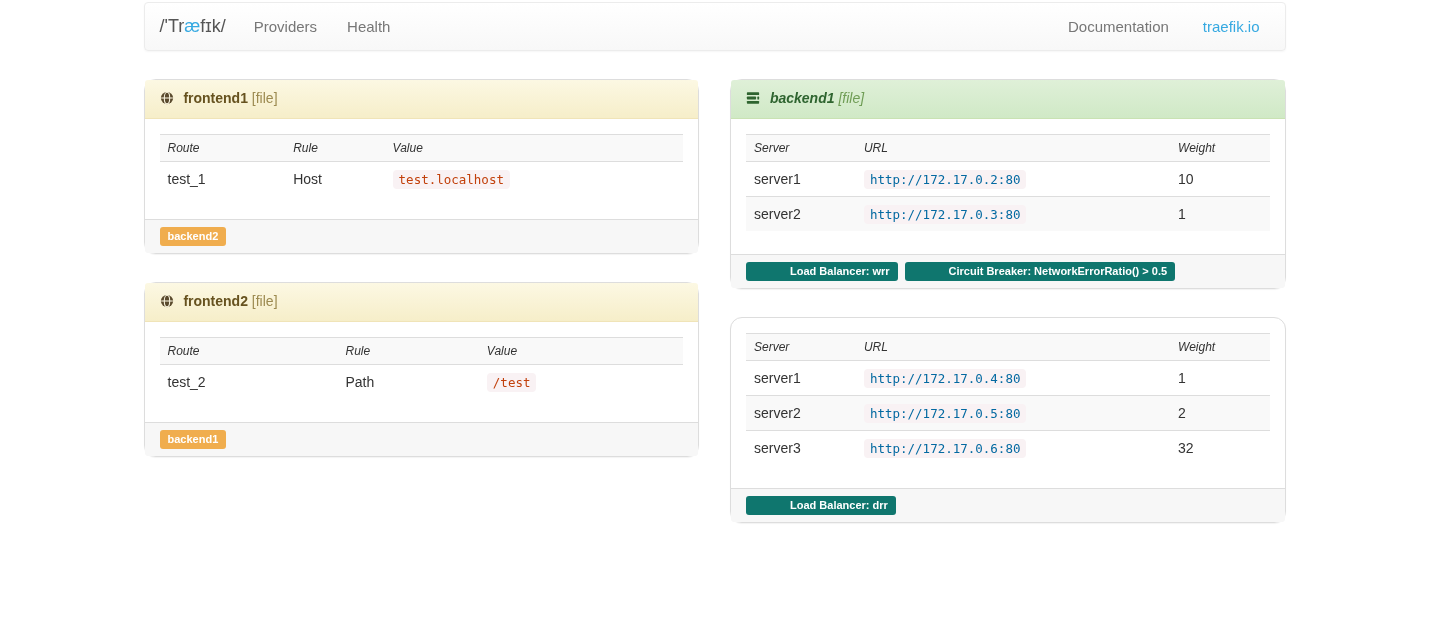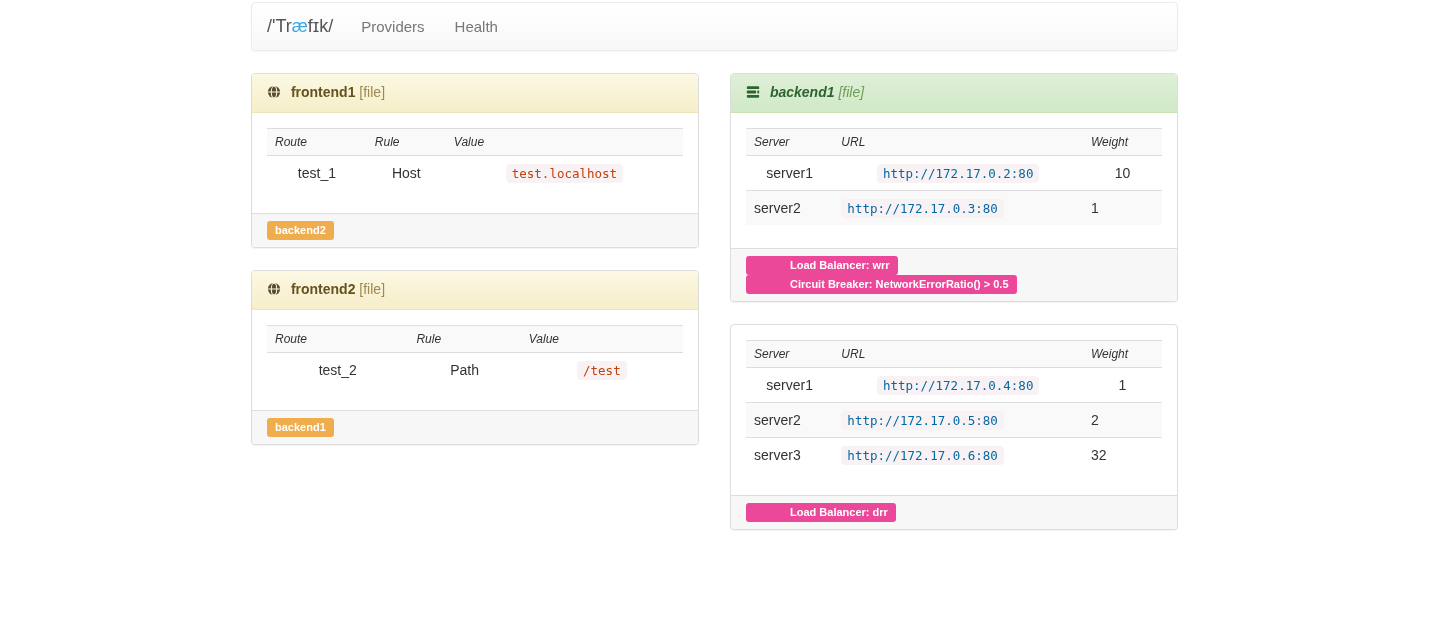--- a/index.html
+++ b/index.html
@@ -6,21 +6,21 @@
   html, body { margin: 0; padding: 0; }
   body {
     background: #ffffff;
     font-family: "Liberation Sans", sans-serif;
     font-size: 14px;
     color: #333;
     width: 1429px;
     height: 621px;
     overflow: hidden;
   }
-  .container { width: 927px; margin: 2px auto 0 auto; }
+  .container { width: 1142px; margin: 2px auto 0 auto; }
 
   
   .navbar {
     height: 49px;
     background: linear-gradient(#ffffff, #f8f8f8);
     border: 1px solid #ececec;
     border-radius: 4px;
     display: flex;
     align-items: center;
     margin-bottom: 22px;
@@ -48,23 +48,24 @@
   .nav-spacer { flex: 1; }
   .nav-right { padding-right: 10px; }
 
   
   .row { display: flex; gap: 31px; align-items: flex-start; }
   .col { flex: 1; min-width: 0; display: flex; flex-direction: column; gap: 22px; }
 
   
   .panel {
     border: 1px solid #ddd;
-    border-radius: 4px;
+    border-radius: 12px;
     background: #fff;
     box-shadow: 0 1px 1px rgba(0,0,0,0.05);
+    margin-top: 6px;
   }
   .panel-heading {
     padding: 10px 15px;
     font-size: 14px;
     border-bottom: 1px solid transparent;
     border-radius: 3px 3px 0 0;
   }
   .panel-warning .panel-heading {
     background: linear-gradient(#fcf8e3, #f6eec9);
     border-bottom-color: #f0e4b8;
@@ -100,21 +101,21 @@
     font-style: italic;
     font-weight: normal;
     text-align: left;
     padding: 6px 8px;
     border-top: 1px solid #ddd;
     border-bottom: 1px solid #ddd;
     color: #333;
     font-size: 12px;
   }
   td { padding: 9px 8px; border-top: 1px solid #ddd; font-size: 14px; }
-  tbody tr:first-child td { border-top: none; text-align: center; }
+  tbody tr:first-child td { border-top: none; }
   tbody tr:nth-child(even) { background: #f9f9f9; }
 
   .t-fe1 col:nth-child(1) { width: 24%; }
   .t-fe1 col:nth-child(2) { width: 19%; }
   .t-fe1 col:nth-child(3) { width: 57%; }
   .t-fe2 col:nth-child(1) { width: 34%; }
   .t-fe2 col:nth-child(2) { width: 27%; }
   .t-fe2 col:nth-child(3) { width: 39%; }
   .t-be col:nth-child(1) { width: 21%; }
   .t-be col:nth-child(2) { width: 60%; }
@@ -135,32 +136,36 @@
     display: inline-block;
     font-size: 11px;
     font-weight: bold;
     color: #fff;
     padding: 4px 8px;
     border-radius: 3px;
     margin-right: 3px;
     line-height: 11px;
   }
   .badge-orange { background: #f0ad4e; }
-  .badge-green  { background: #ec4899; padding-left: 44px; }
+  .badge-green  { background: #0f766e; padding-left: 44px; }
 </style>
 </head>
 <body>
 
 <div class="container">
 
   <nav class="navbar">
     <a class="navbar-brand"><span>/'Tr</span><span class="brand-hl">æ</span><span>fɪk/</span></a>
     <a class="nav-link">Providers</a>
     <a class="nav-link">Health</a>
     <div class="nav-spacer"></div>
+    <div class="nav-right">
+      <a class="nav-link">Documentation</a>
+      <a class="nav-link cyan">traefik.io</a>
+    </div>
   </nav>
 
   <div class="row">
 
     <div class="col">
 
       <div class="panel panel-warning">
         <div class="panel-heading">
           <span class="heading-icon">
             <svg width="14" height="14" viewBox="0 0 16 16" aria-hidden="true">

